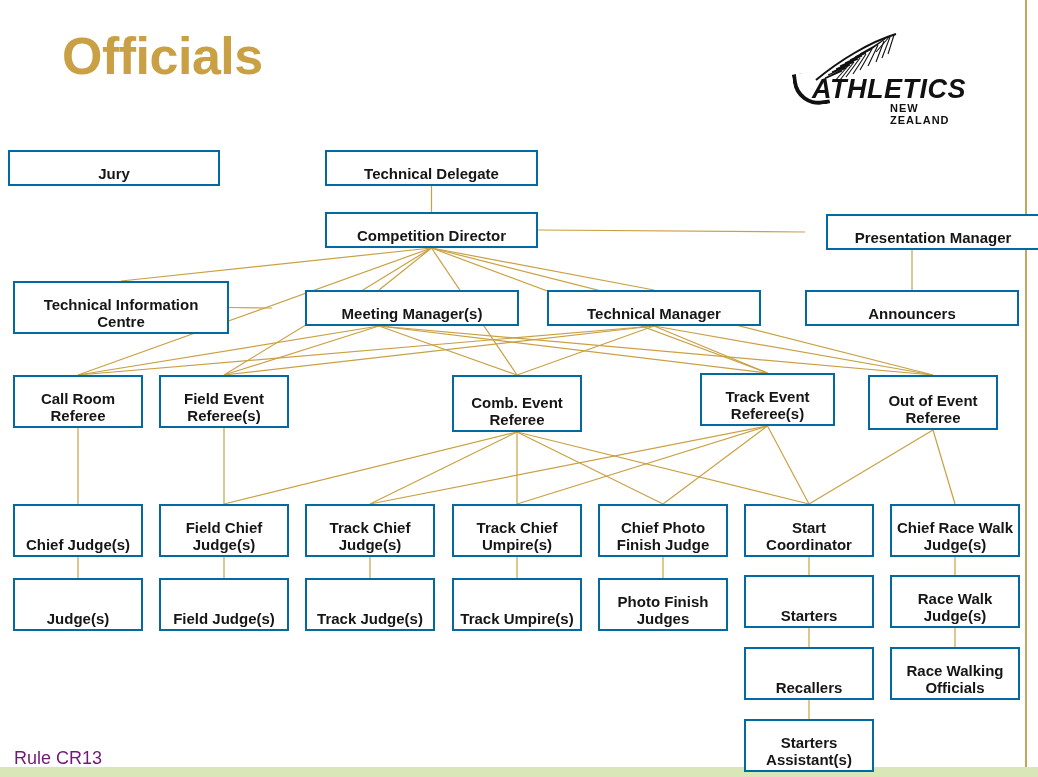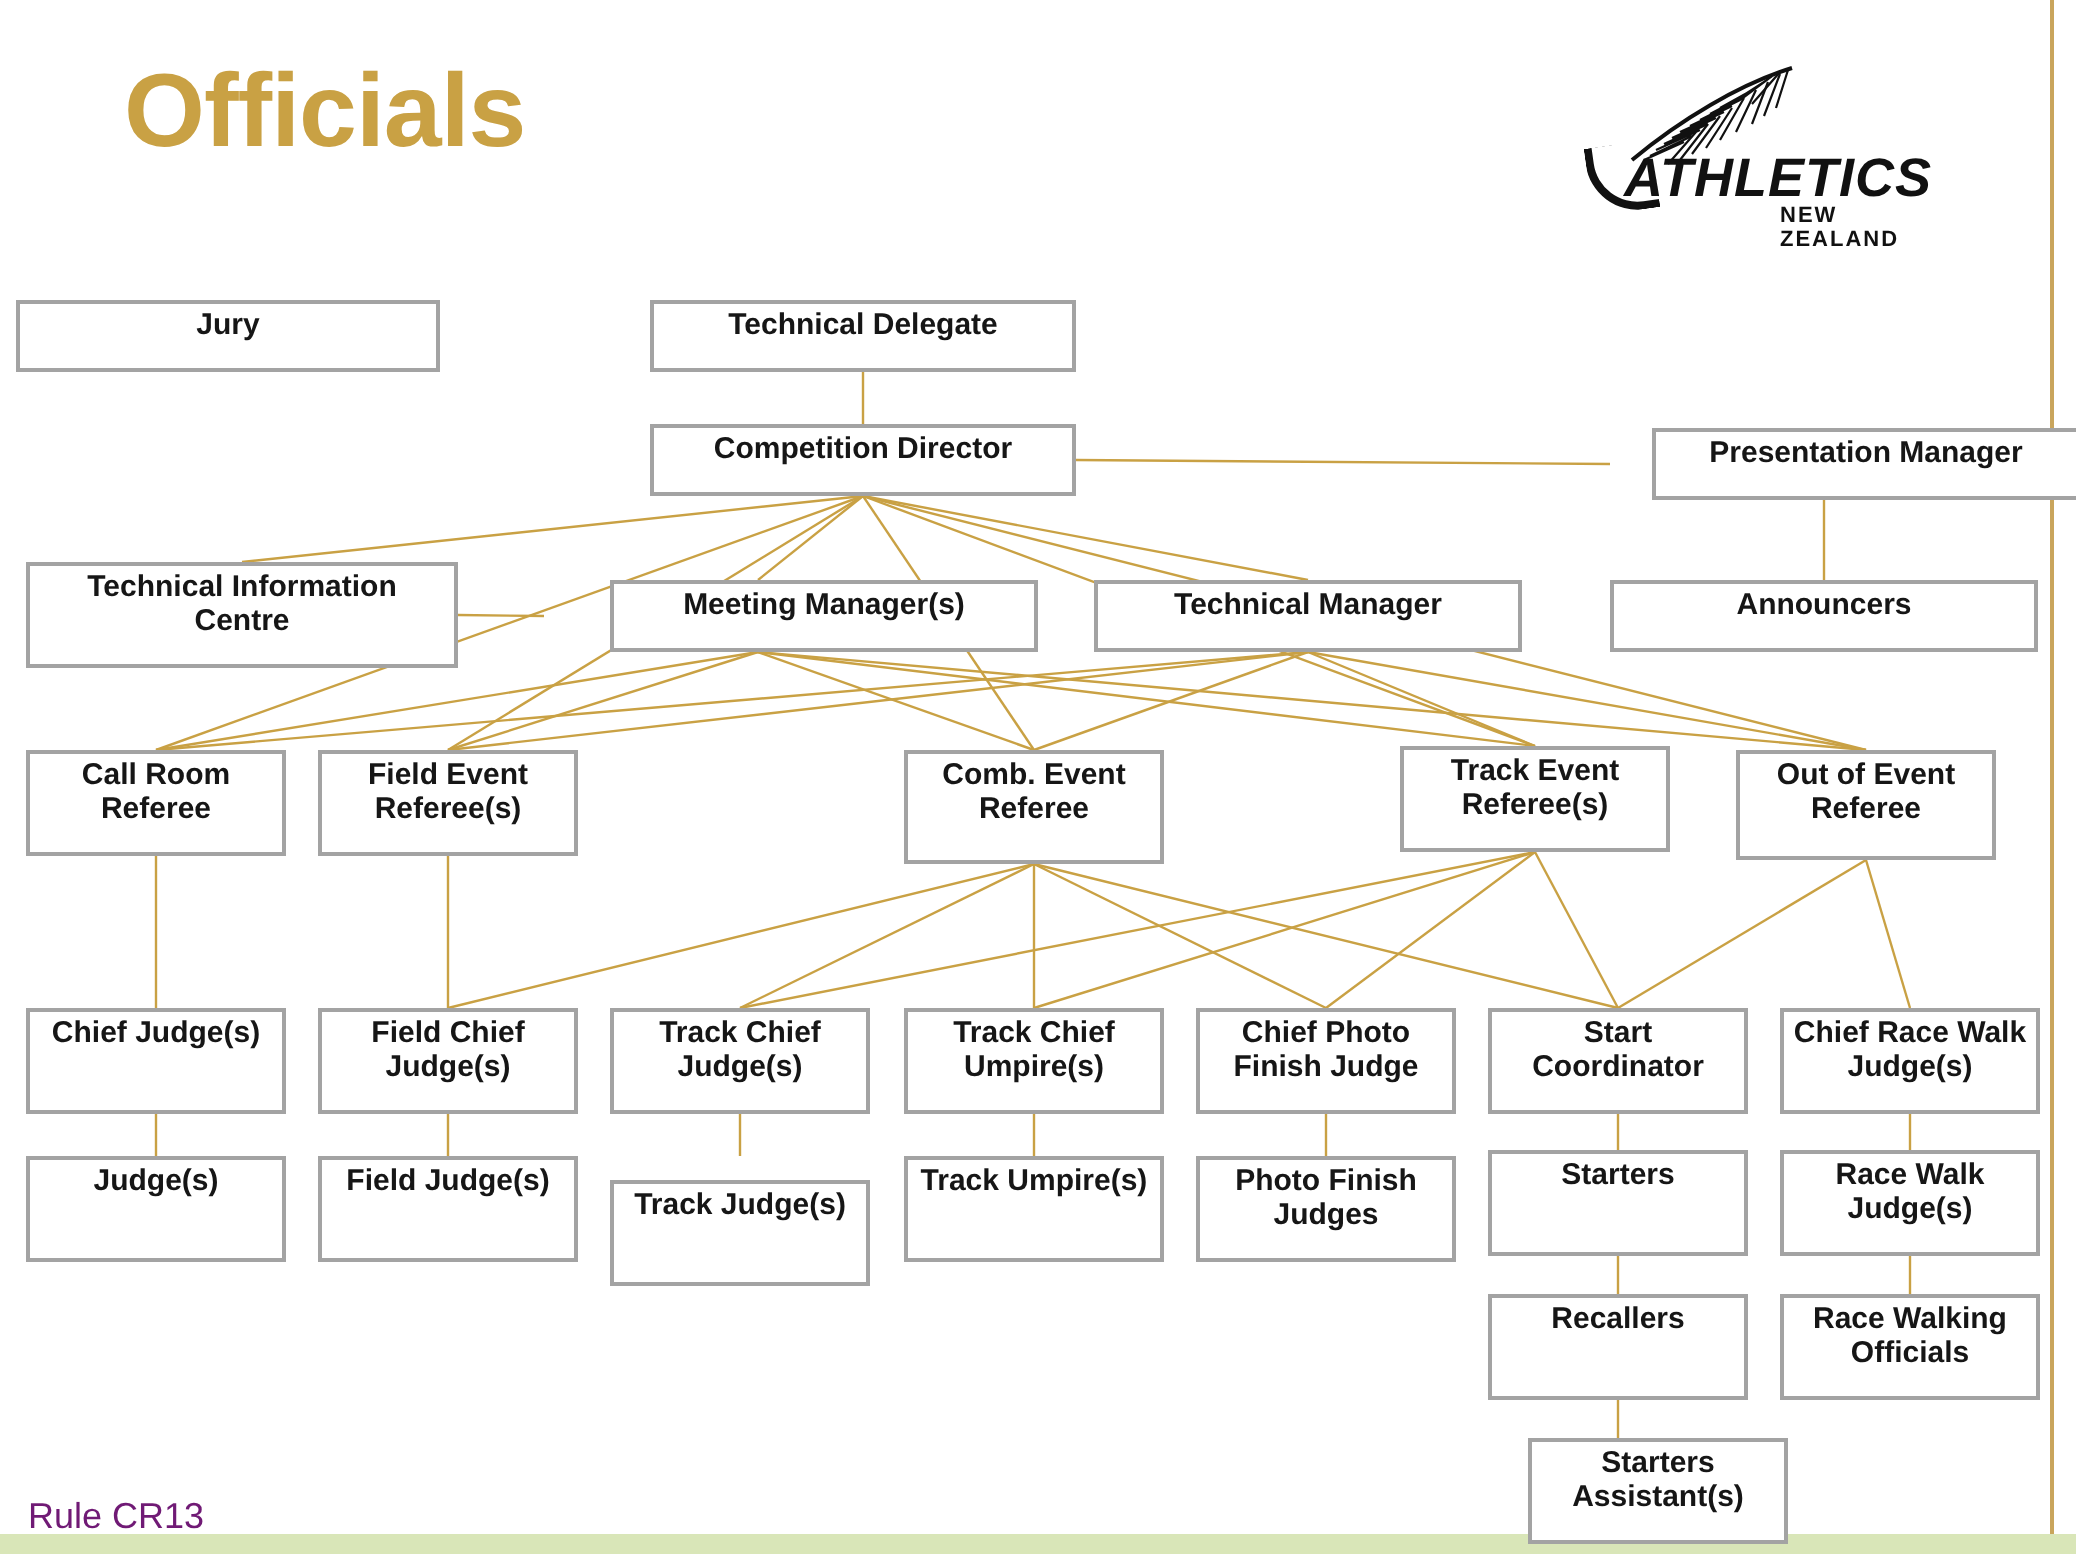--- a/index.html
+++ b/index.html
@@ -98,28 +98,28 @@
   svg#edges {
     position: absolute;
     left: 0;
     top: 0;
     width: 1038px;
     height: 777px;
   }
   .node {
     position: absolute;
     box-sizing: border-box;
-    border: 2px solid #a3a3a3;
+    border: 2px solid #0369a1;
     background: #ffffff;
     color: #161616;
     font-size: 15px;
     font-weight: bold;
     text-align: center;
     display: flex;
-    align-items: flex-start;
+    align-items: flex-end;
     justify-content: center;
     line-height: 1.15;
     padding: 2px 4px;
     z-index: 3;
   }
 </style>
 </head>
 <body>
 
 <div id="slide">
@@ -250,40 +250,40 @@
       </div>
       <div class="node" style="left: 890px; top: 504px; width: 130px; height: 53px;">
         <span>Chief Race Walk Judge(s)</span>
       </div>
       <div class="node" style="left: 13px; top: 578px; width: 130px; height: 53px;">
         <span>Judge(s)</span>
       </div>
       <div class="node" style="left: 159px; top: 578px; width: 130px; height: 53px;">
         <span>Field Judge(s)</span>
       </div>
-      <div class="node" style="left: 305px; top: 578px; width: 130px; height: 53px; margin-top: 12px;">
+      <div class="node" style="left: 305px; top: 578px; width: 130px; height: 53px;">
         <span>Track Judge(s)</span>
       </div>
       <div class="node" style="left: 452px; top: 578px; width: 130px; height: 53px;">
         <span>Track Umpire(s)</span>
       </div>
       <div class="node" style="left: 598px; top: 578px; width: 130px; height: 53px;">
         <span>Photo Finish Judges</span>
       </div>
       <div class="node" style="left: 744px; top: 575px; width: 130px; height: 53px;">
         <span>Starters</span>
       </div>
       <div class="node" style="left: 890px; top: 575px; width: 130px; height: 53px;">
         <span>Race Walk Judge(s)</span>
       </div>
       <div class="node" style="left: 744px; top: 647px; width: 130px; height: 53px;">
         <span>Recallers</span>
       </div>
       <div class="node" style="left: 890px; top: 647px; width: 130px; height: 53px;">
         <span>Race Walking Officials</span>
       </div>
-      <div class="node" style="left: 764px; top: 719px; width: 130px; height: 53px;">
+      <div class="node" style="left: 744px; top: 719px; width: 130px; height: 53px;">
         <span>Starters Assistant(s)</span>
       </div>
     </div>
 
   <div id="footer-note">Rule CR13</div>
 </div>
 
 </body></html>

